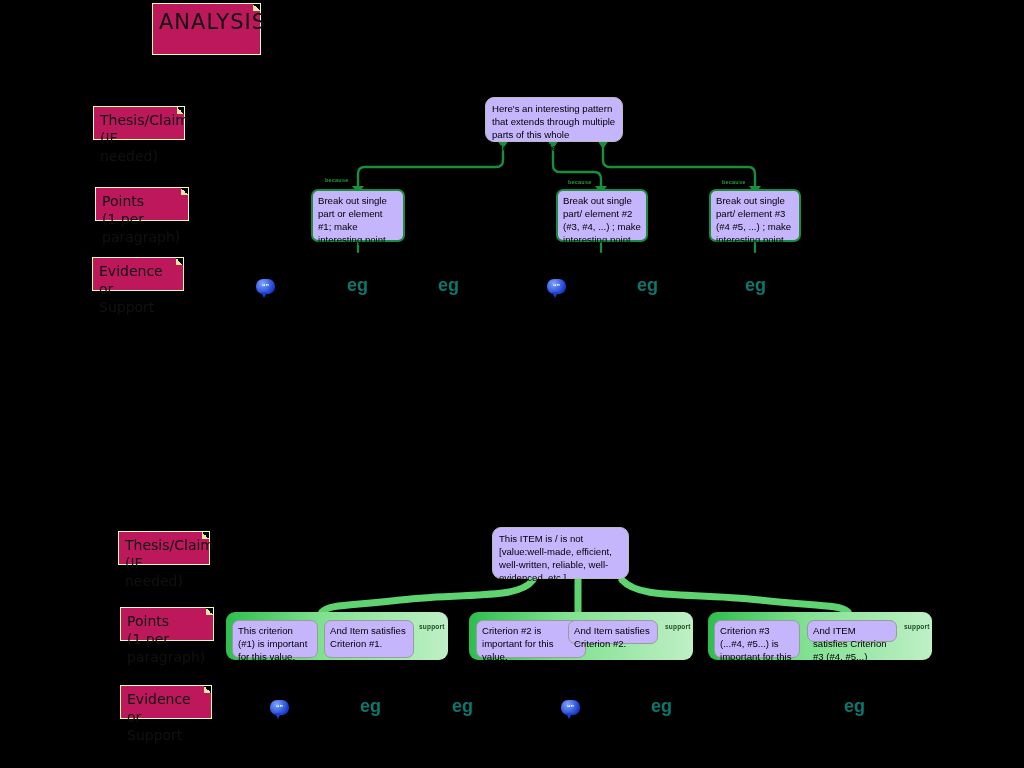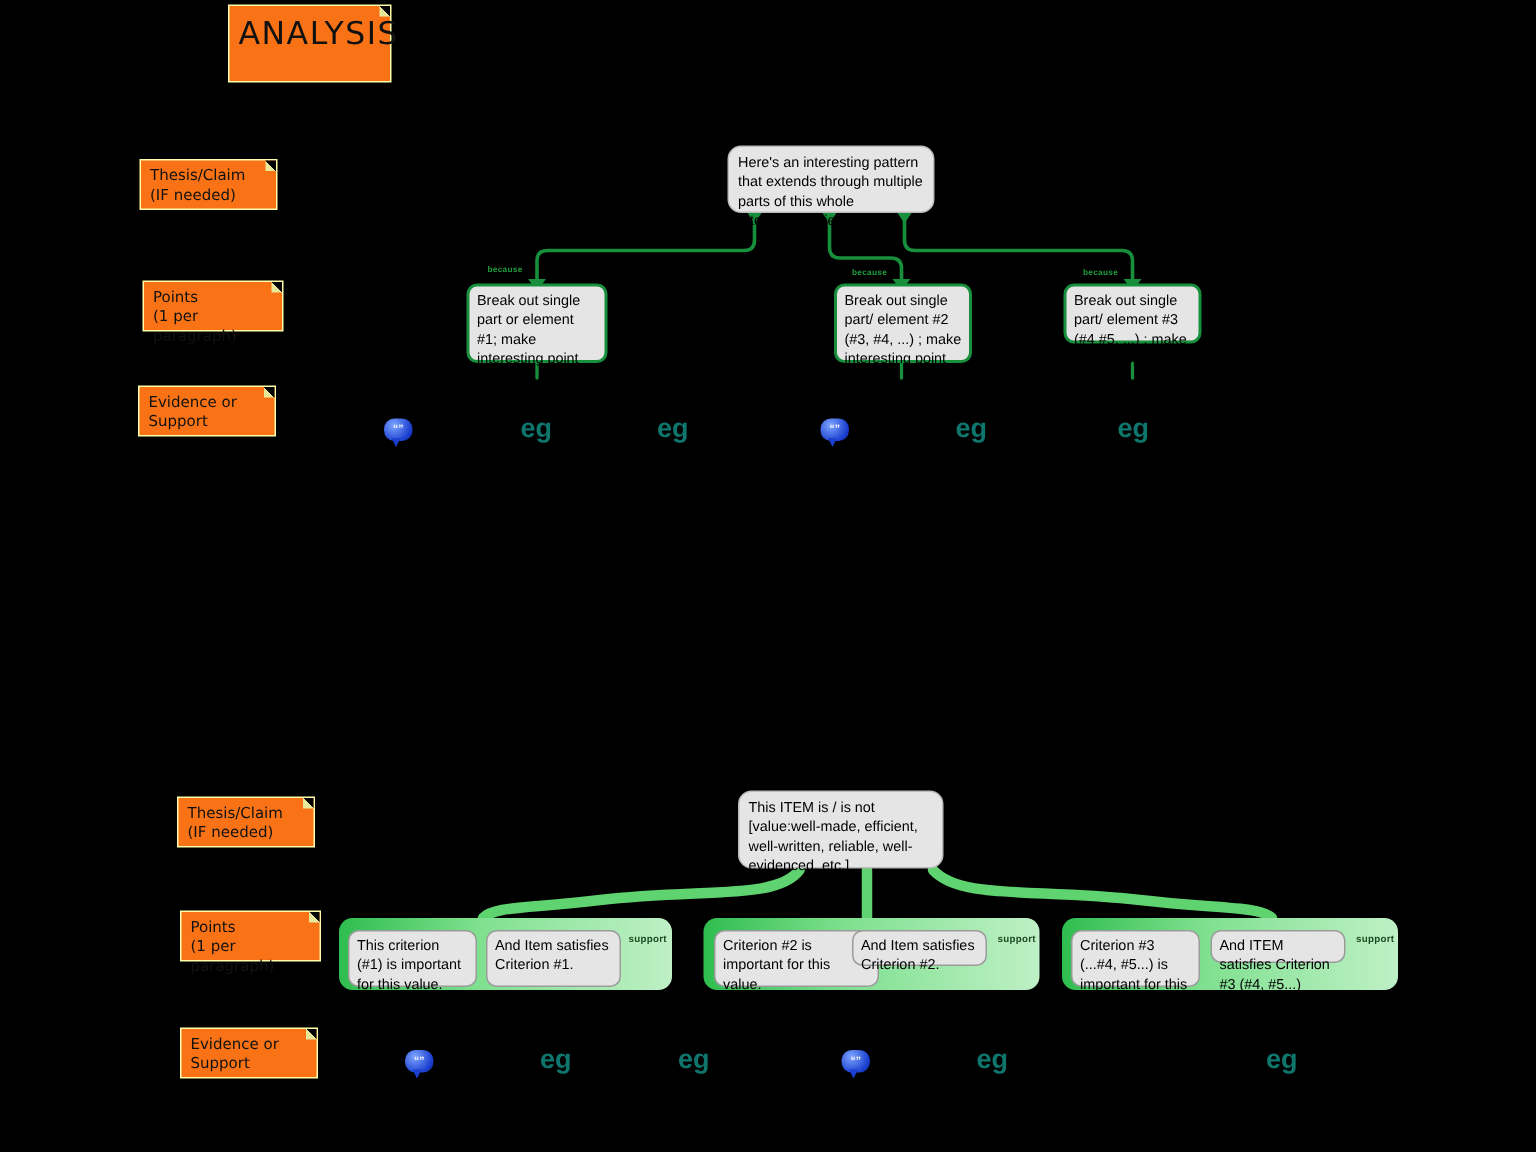--- a/index.html
+++ b/index.html
@@ -2,31 +2,31 @@
 <html><head>
 <meta charset="utf-8">
 <style>
   html,body{margin:0;padding:0;background:#000;}
   body{width:1024px;height:768px;position:relative;overflow:hidden;
        font-family:"Liberation Sans",sans-serif;}
   .canvas{position:absolute;inset:0;}
   svg.links{position:absolute;left:0;top:0;width:1024px;height:768px;overflow:visible;}
 
   
-  .sticky{position:absolute;background:#f97316;color:#111;
+  .sticky{position:absolute;background:#be185d;color:#111;
           font-family:"DejaVu Sans",sans-serif;
           box-sizing:border-box;padding:5px 6px;line-height:1.28;
           box-shadow:0 0 0 1px #ffffaa;}
   .sticky .fold{position:absolute;right:0;top:0;width:7px;height:7px;
           background:linear-gradient(225deg,#000 0 50%,#e8e89a 50% 100%);}
   .sticky-title{font-size:21px;letter-spacing:1px;}
-  .sticky-label{font-size:10px;}
+  .sticky-label{font-size:14px;}
 
   
-  .node{position:absolute;box-sizing:border-box;background:#e5e5e5;color:#000;
+  .node{position:absolute;box-sizing:border-box;background:#c4b5fd;color:#000;
         border-radius:7px;font-size:9.6px;line-height:1.35;padding:4px 5px;}
   .node.thesis{border:1px solid #bbb;border-radius:9px;padding:5px 6px;}
   .node.point{border:2px solid #178f3c;}
   .node.crit{border:1.6px solid #9b9b9b;}
 
   
   .band{position:absolute;border-radius:9px;
         background:linear-gradient(90deg,#2fbd4f 0%,#7fe08f 42%,#bff0c6 100%);}
   .band-label{position:absolute;font-size:6.5px;color:#1d4b24;
         font-weight:bold;letter-spacing:.2px;}
@@ -104,21 +104,21 @@
   </div>
 
   <div class="node thesis" style="left:485px;top:97px;width:138px;height:45px;">Here's an interesting pattern that extends through multiple parts of this whole (story/film/ object/ etc.)</div>
 
   <div class="because" style="left:325px;top:177px;">because</div>
   <div class="because" style="left:568px;top:179px;">because</div>
   <div class="because" style="left:722px;top:179px;">because</div>
 
   <div class="node point" style="left:311px;top:189px;width:94px;height:53px;">Break out  single part or element #1; make interesting point</div>
   <div class="node point" style="left:556px;top:189px;width:92px;height:53px;">Break out single part/ element #2 (#3, #4, ...) ; make interesting point</div>
-  <div class="node point" style="left:709px;top:189px;width:92px;height:40px;">Break out single part/ element #3 (#4 #5, ...) ; make interesting point</div>
+  <div class="node point" style="left:709px;top:189px;width:92px;height:53px;">Break out single part/ element #3 (#4 #5, ...) ; make interesting point</div>
 
   <div class="bubble" style="left:256px;top:279px;">
     <span class="q">“”</span>
     <span class="tail"></span>
   </div>
   <div class="eg" style="left:347px;top:275px;">eg</div>
   <div class="eg" style="left:438px;top:275px;">eg</div>
   <div class="bubble" style="left:547px;top:279px;">
     <span class="q">“”</span>
     <span class="tail"></span>

